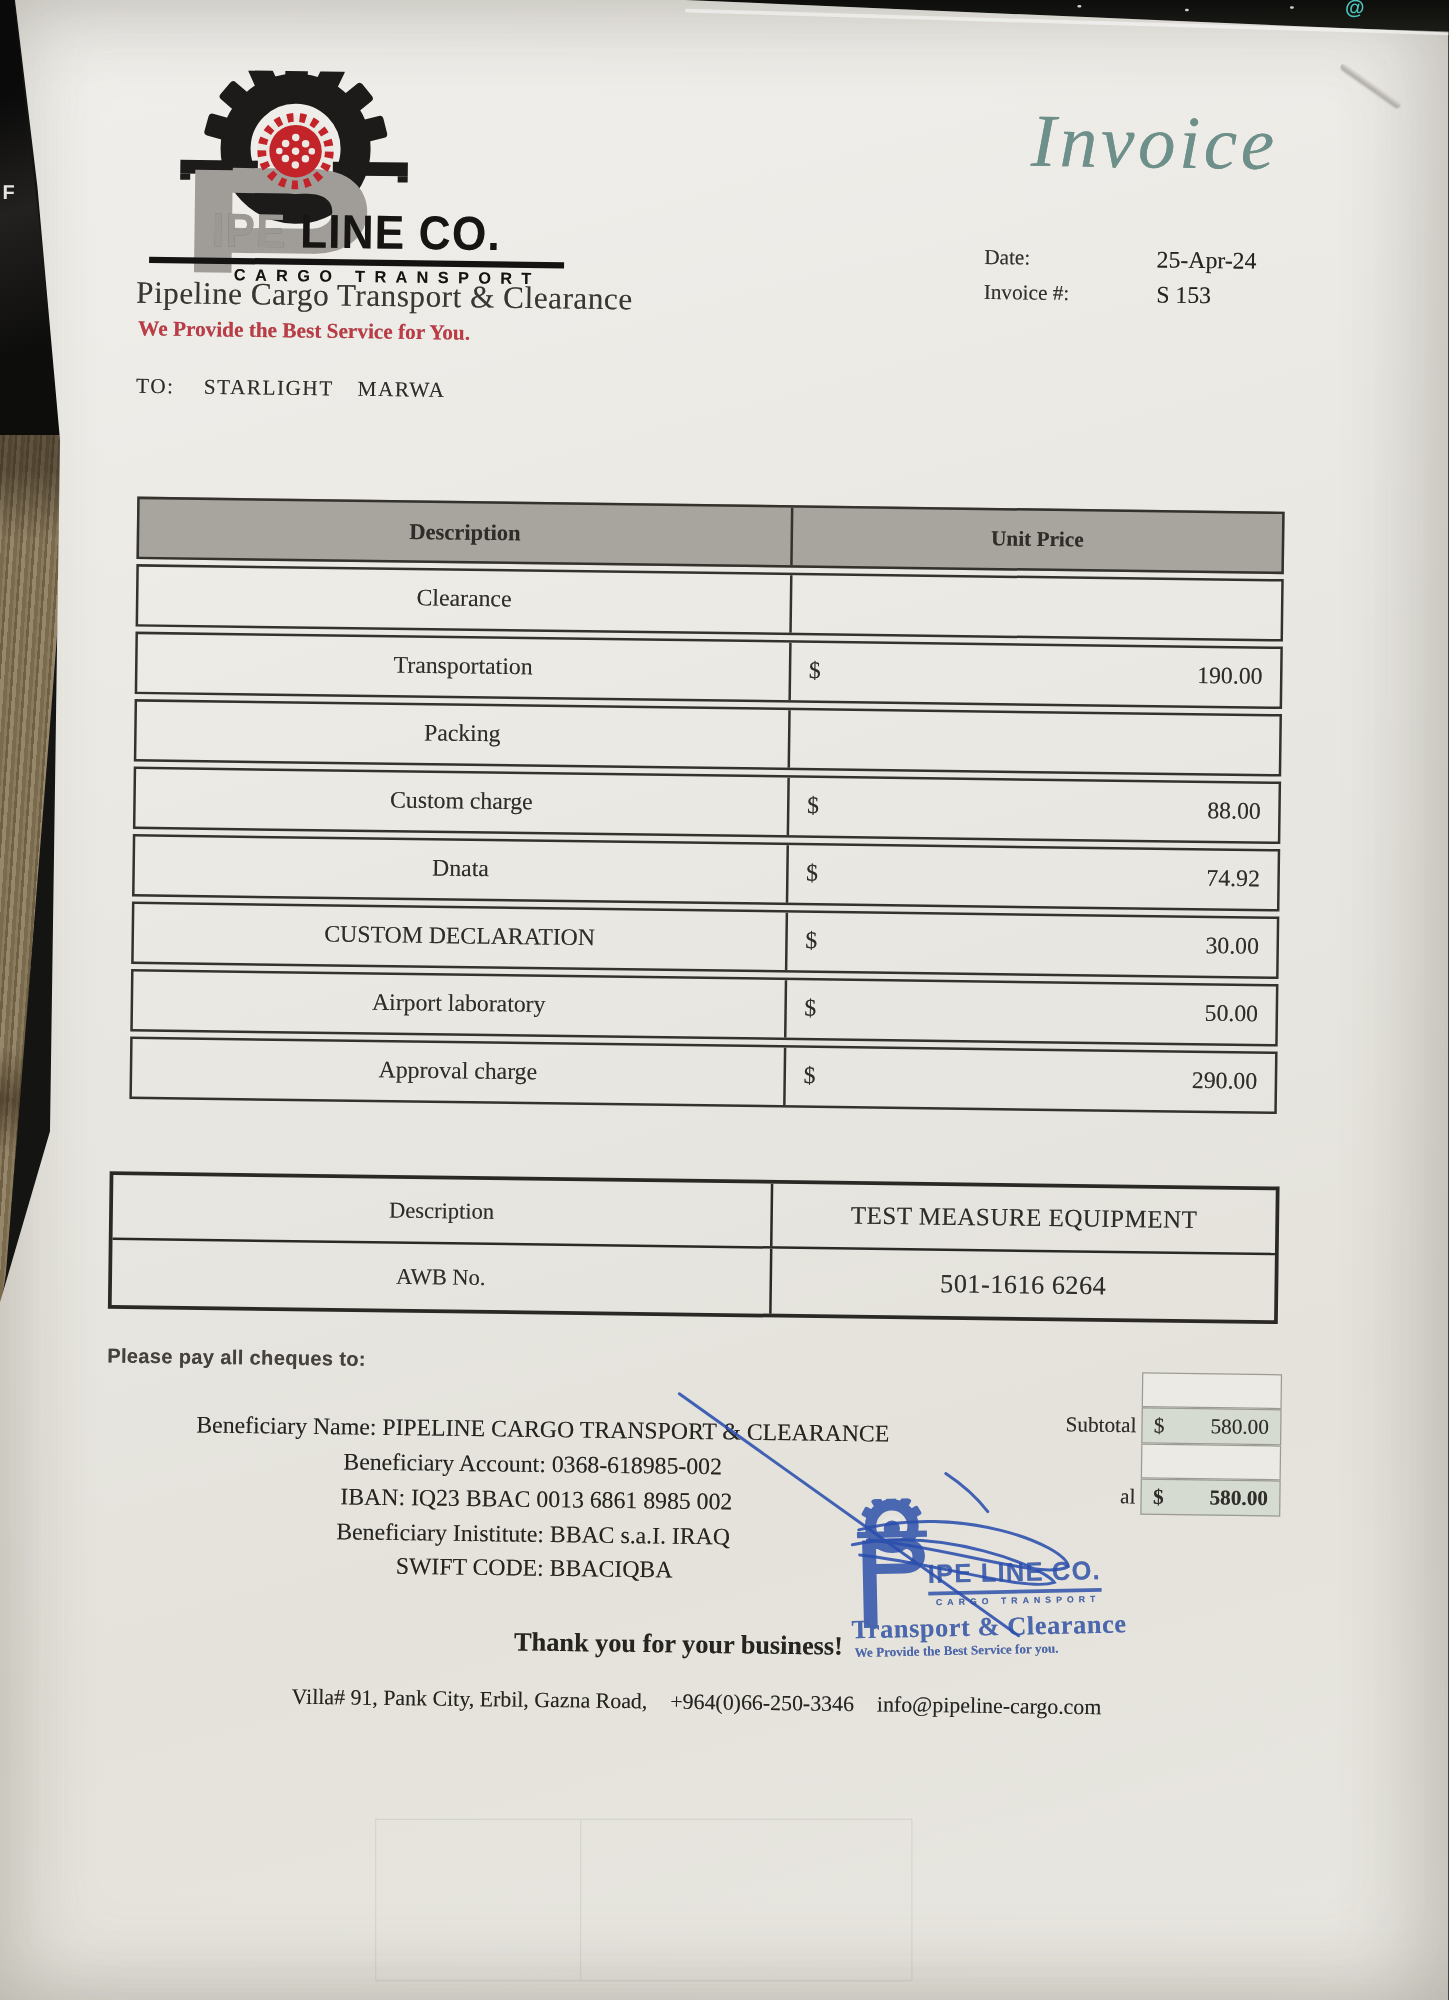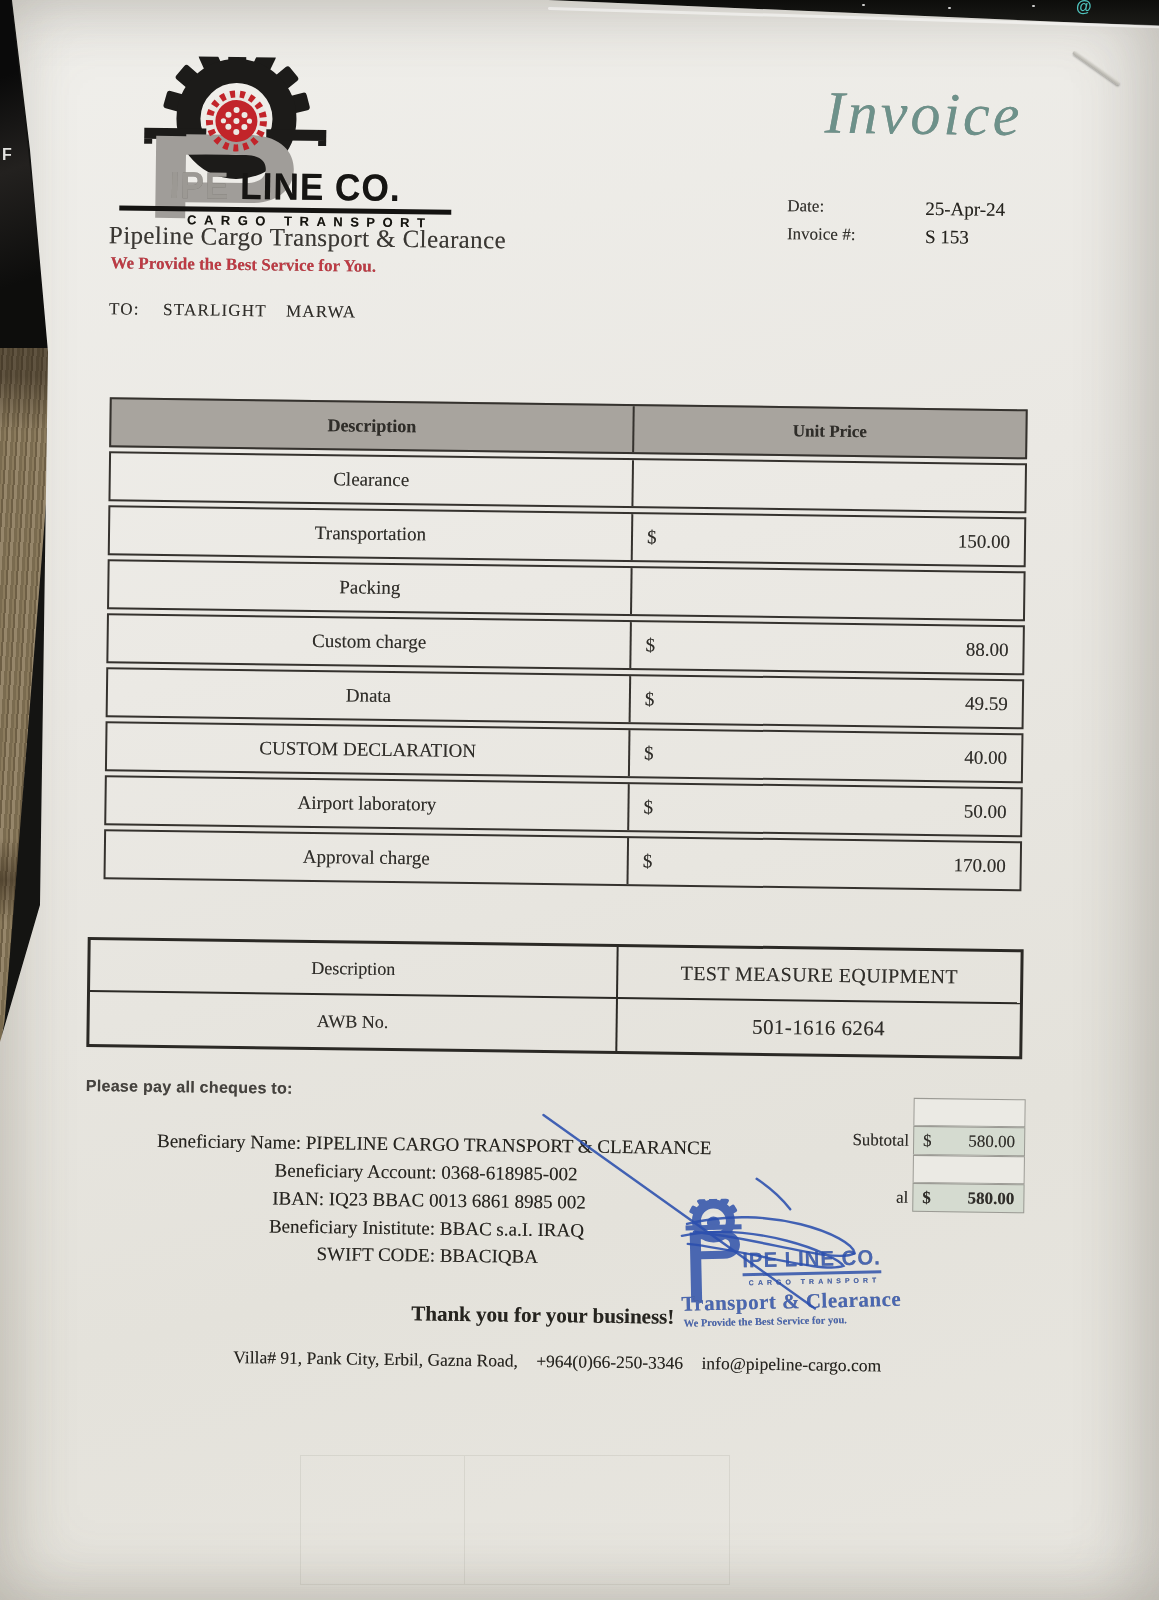--- a/index.html
+++ b/index.html
@@ -218,63 +218,63 @@
       <div class="cdesc">Clearance</div>
       <div class="cprice">
           <span></span>
           <span></span>
         </div>
     </div>
     <div class="crow" style="top:504px;">
       <div class="cdesc">Transportation</div>
       <div class="cprice">
           <span>$</span>
-          <span>150.00</span>
+          <span>190.00</span>
         </div>
     </div>
     <div class="crow" style="top:558px;">
       <div class="cdesc">Packing</div>
       <div class="cprice">
           <span></span>
           <span></span>
         </div>
     </div>
     <div class="crow" style="top:612px;">
       <div class="cdesc">Custom charge</div>
       <div class="cprice">
           <span>$</span>
           <span>88.00</span>
         </div>
     </div>
     <div class="crow" style="top:666px;">
       <div class="cdesc">Dnata</div>
       <div class="cprice">
           <span>$</span>
-          <span>49.59</span>
+          <span>74.92</span>
         </div>
     </div>
     <div class="crow" style="top:720px;">
       <div class="cdesc">CUSTOM DECLARATION</div>
       <div class="cprice">
           <span>$</span>
-          <span>40.00</span>
+          <span>30.00</span>
         </div>
     </div>
     <div class="crow" style="top:774px;">
       <div class="cdesc">Airport laboratory</div>
       <div class="cprice">
           <span>$</span>
           <span>50.00</span>
         </div>
     </div>
     <div class="crow" style="top:828px;">
       <div class="cdesc">Approval charge</div>
       <div class="cprice">
           <span>$</span>
-          <span>170.00</span>
+          <span>290.00</span>
         </div>
     </div>
 
     <div class="stable">
       <div class="srow first">
         <div class="scell-l">Description</div>
         <div class="scell-r">TEST MEASURE EQUIPMENT</div>
       </div>
       <div class="srow">
         <div class="scell-l">AWB No.</div>

